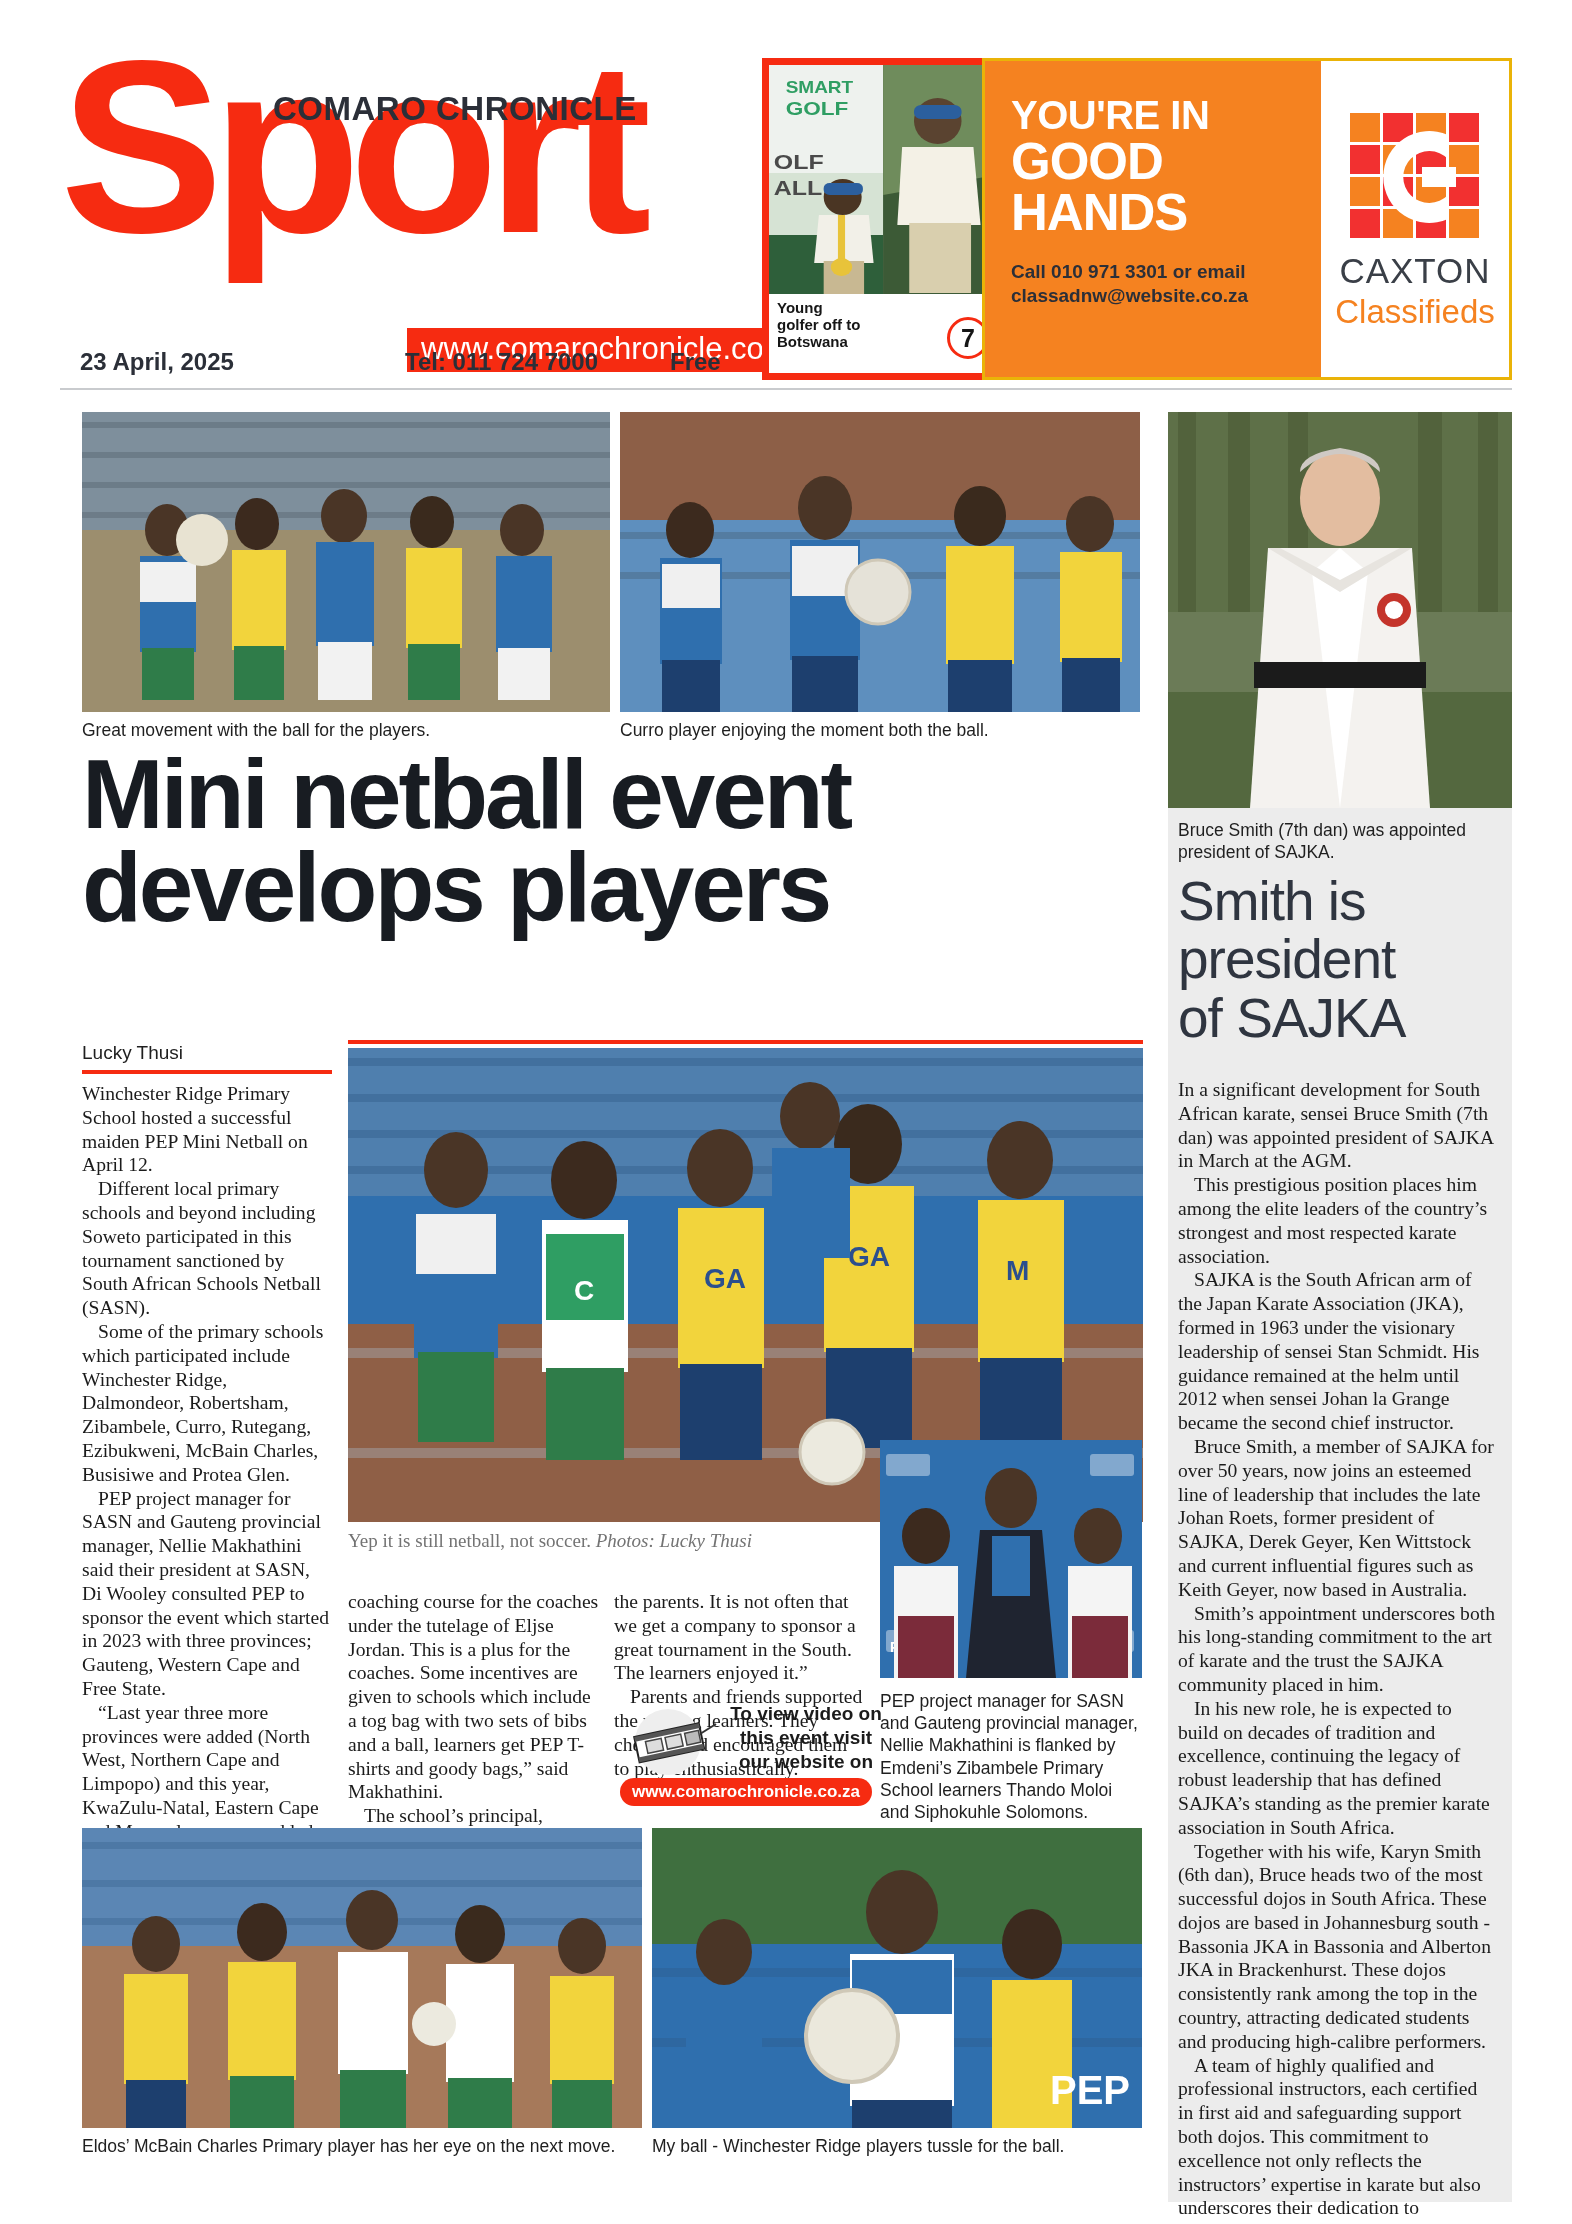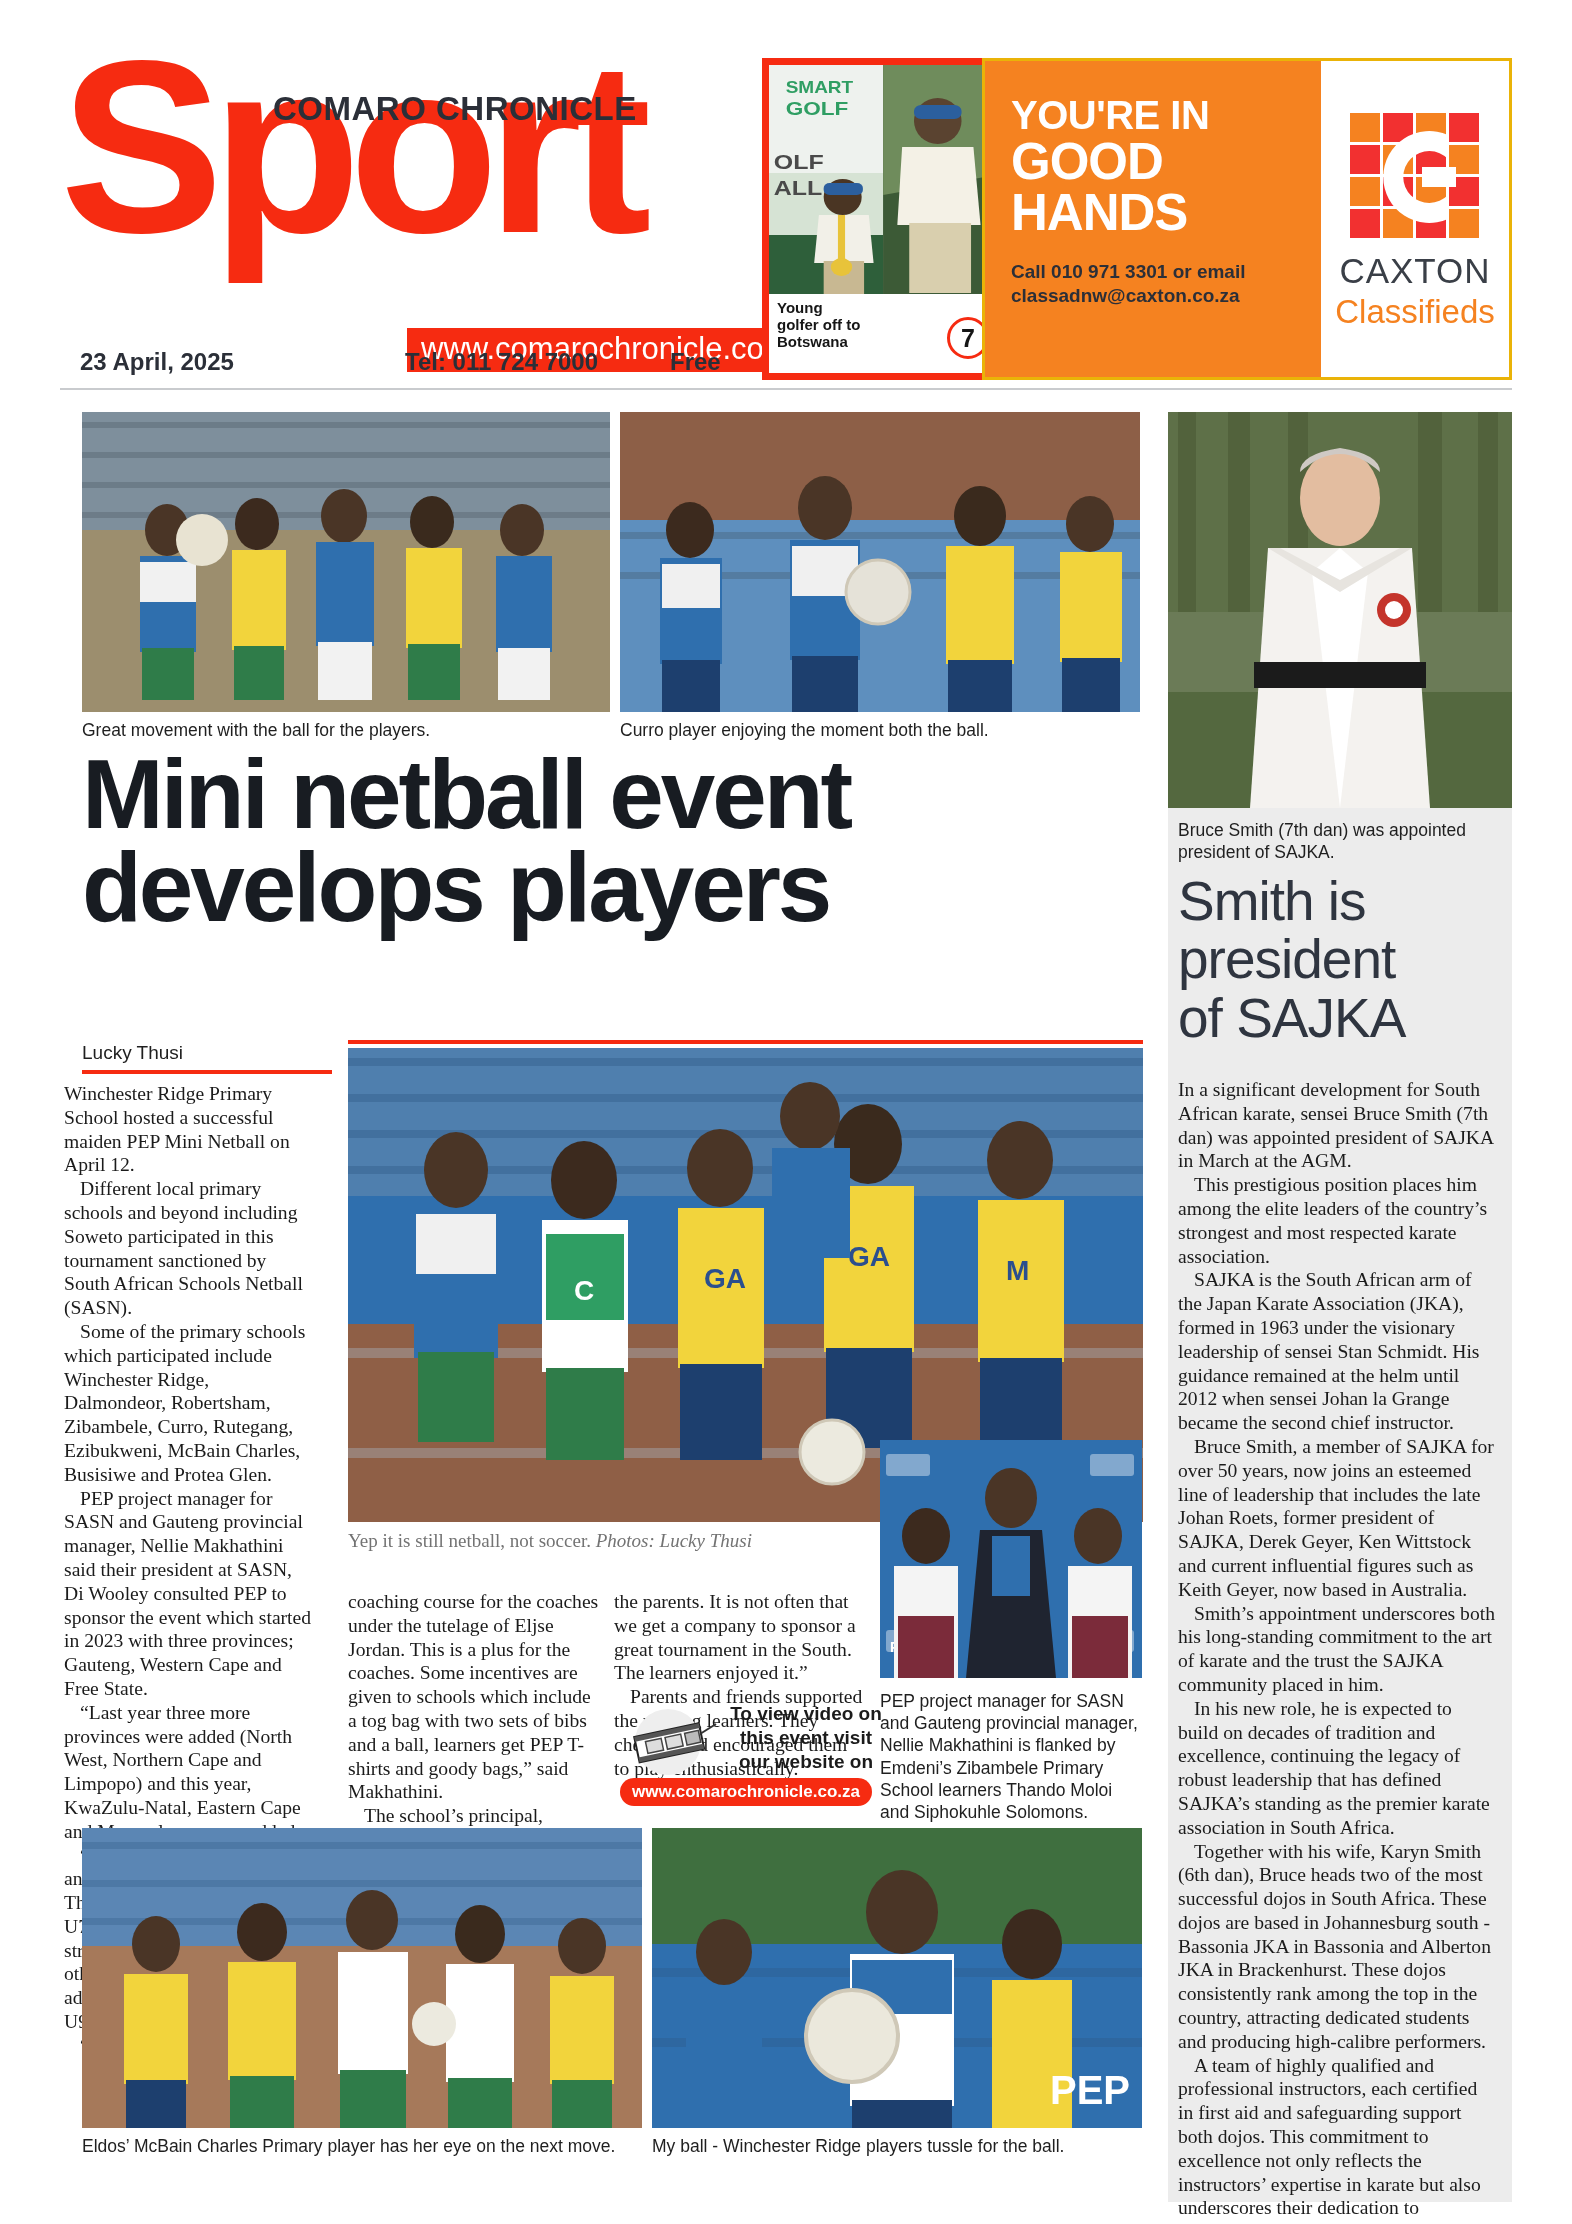--- a/index.html
+++ b/index.html
@@ -107,21 +107,21 @@
   .byline { position:absolute; left:82px; top:1042px; width:250px;
             font-family:"Liberation Sans", sans-serif; font-size:19px; color:#1f1f1f; }
   .byline-rule { position:absolute; left:82px; top:1070px; width:250px; height:4px; background:#F62B11; }
   .topline-rule { position:absolute; left:348px; top:1040px; width:795px; height:4px; background:#F62B11; }
 
   .col { position:absolute; font-family:"Liberation Serif", serif;
          font-size:19.6px; line-height:1.215; color:#1b1b1b; }
   .col p { text-indent:16px; }
   .col p.first { text-indent:0; }
 
-  .col1 { left:64px; top:1082px; width:250px; }
+  .col1 { left:82px; top:1082px; width:250px; }
   .col2 { left:348px; top:1590px; width:256px; }
   .col3 { left:614px; top:1590px; width:250px; }
 
   .photo-credit { position:absolute; left:348px; top:1530px; width:540px;
                   font-family:Liberation Serif, serif; font-size:19px; color:#737373; }
   .photo-credit i { font-style:italic; }
 
   
   .video-box { position:absolute; left:614px; top:1700px; width:268px; height:110px; }
   .video-text { position:absolute; left:116px; top:2px; width:152px;
@@ -197,21 +197,21 @@
       <div class="promo-page">7</div>
     </div>
 
     <div class="ad">
       <div class="ad-left">
         <div class="ad-l1">YOU'RE IN</div>
         <div class="ad-l2">GOOD</div>
         <div class="ad-l2">HANDS</div>
         <div class="ad-contact">
           <div>Call 010 971 3301 or email</div>
-          <div>classadnw@caxton.co.za</div>
+          <div>classadnw@website.co.za</div>
         </div>
       </div>
       <div class="ad-right">
         <svg class="logo-c" viewBox="0 0 130 128">
           <g>
             <rect x="0" y="0" width="30" height="29" fill="#F58220"></rect>
             <rect x="33" y="0" width="30" height="29" fill="#F23030"></rect>
             <rect x="66" y="0" width="30" height="29" fill="#F58220"></rect>
             <rect x="99" y="0" width="30" height="29" fill="#F23030"></rect>
             <rect x="0" y="32" width="30" height="29" fill="#F23030"></rect>

